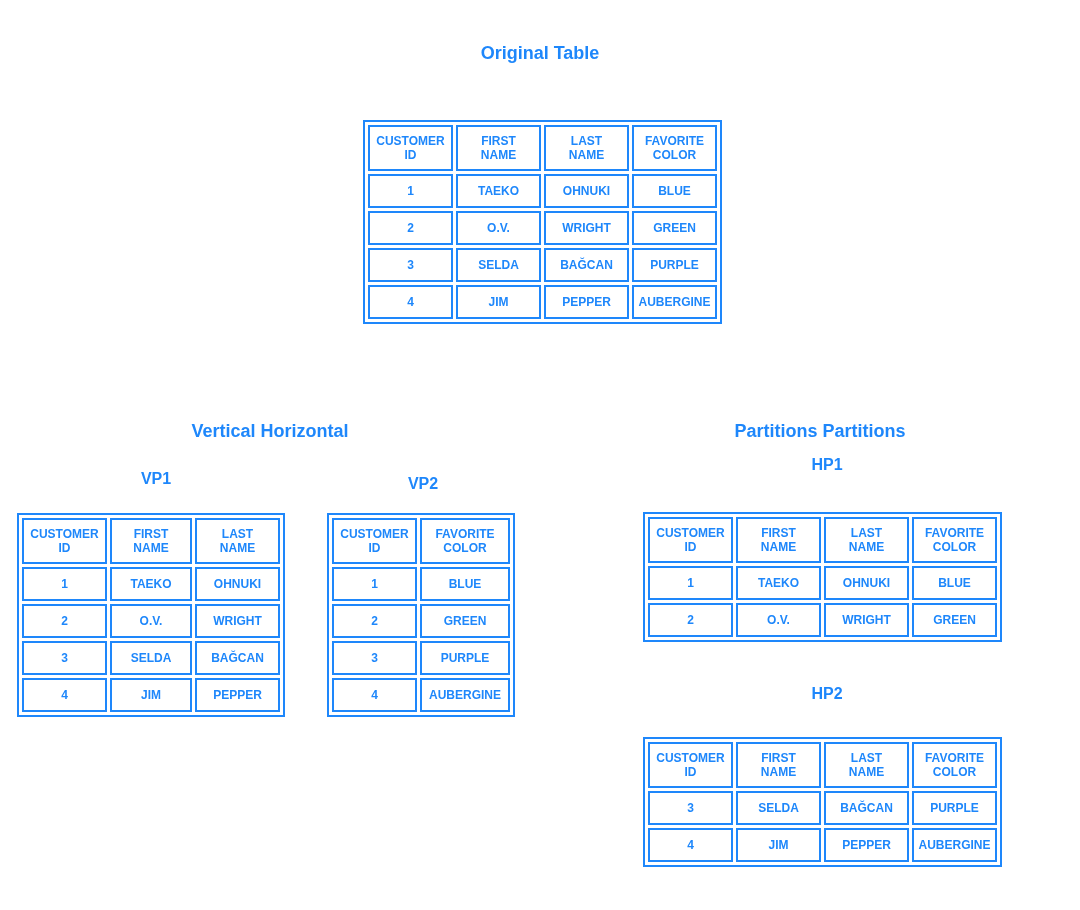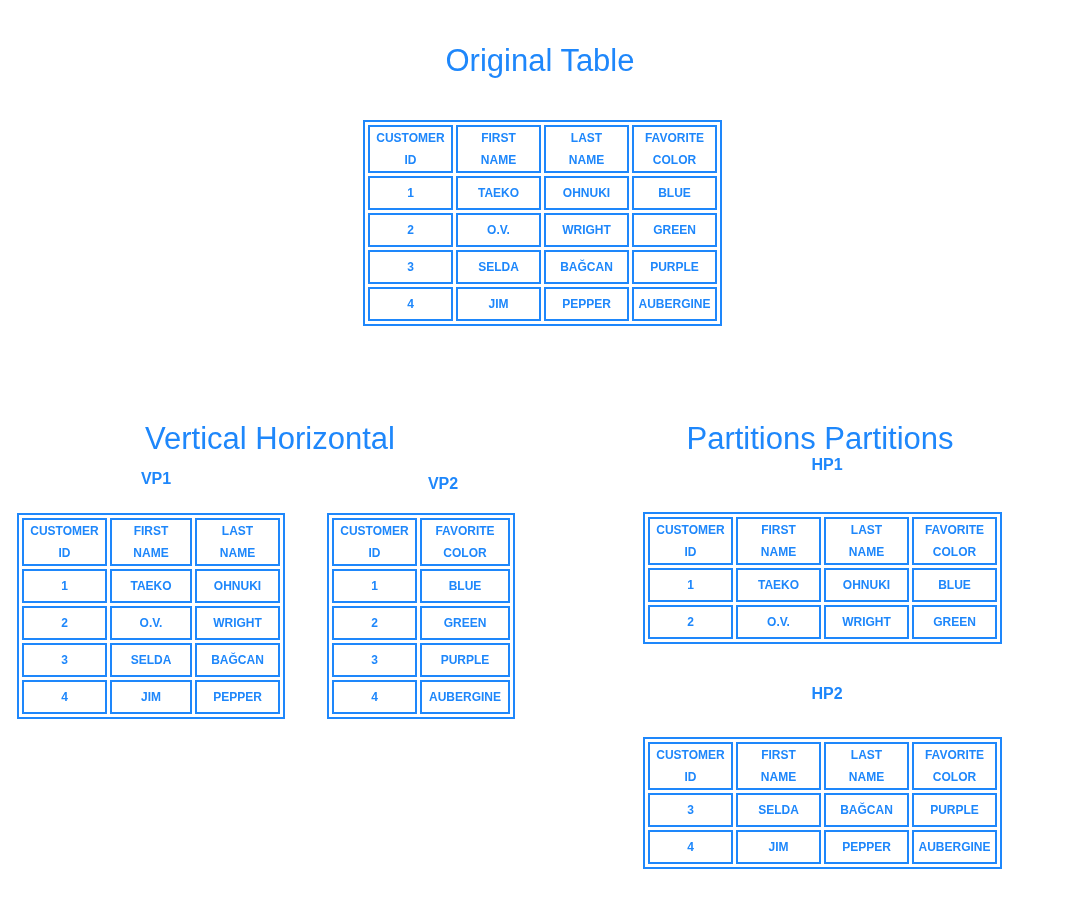--- a/index.html
+++ b/index.html
@@ -15,22 +15,22 @@
   .canvas{
     position:relative;
     width:1080px;
     height:910px;
     background:#ffffff;
     overflow:hidden;
   }
   .sec-title{
     position:absolute;
     transform:translateX(-50%);
-    font-size:31px;
-    font-weight:normal;
+    font-size:18px;
+    font-weight:bold;
     color:var(--blue);
     white-space:nowrap;
   }
   .sub-label{
     position:absolute;
     transform:translateX(-50%);
     font-size:16px;
     font-weight:bold;
     color:var(--blue);
     white-space:nowrap;
@@ -49,40 +49,40 @@
     vertical-align:middle;
     font-size:12px;
     font-weight:bold;
     color:var(--blue);
     background:#ffffff;
     padding:0 1px;
     overflow:hidden;
   }
   table.ptable tr.hdr td{
     height:46px;
-    line-height:22px;
+    line-height:14px;
     white-space:pre-line;
   }
   table.ptable tr.datarow td{
     height:34px;
   }
   
   #tbl-original{left:363px;top:120px;}
   #tbl-vp1{left:17px;top:513px;}
   #tbl-vp2{left:327px;top:513px;}
   #tbl-hp1{left:643px;top:512px;}
   #tbl-hp2{left:643px;top:737px;}
   col.c85{width:85px;}
   col.c82{width:82px;}
   col.c90{width:90px;}
   #title-original{left:540px;top:43px;}
   #title-vertical{left:270px;top:421px;}
   #title-horizontal{left:820px;top:421px;}
   #label-vp1{left:156px;top:470px;}
-  #label-vp2{left:423px;top:475px;margin-left:20px;}
+  #label-vp2{left:423px;top:475px;}
   #label-hp1{left:827px;top:456px;}
   #label-hp2{left:827px;top:685px;}
 </style>
 </head>
 <body>
 
 <div class="canvas">
 
   <div class="sec-title" id="title-original">Original Table</div>
 

